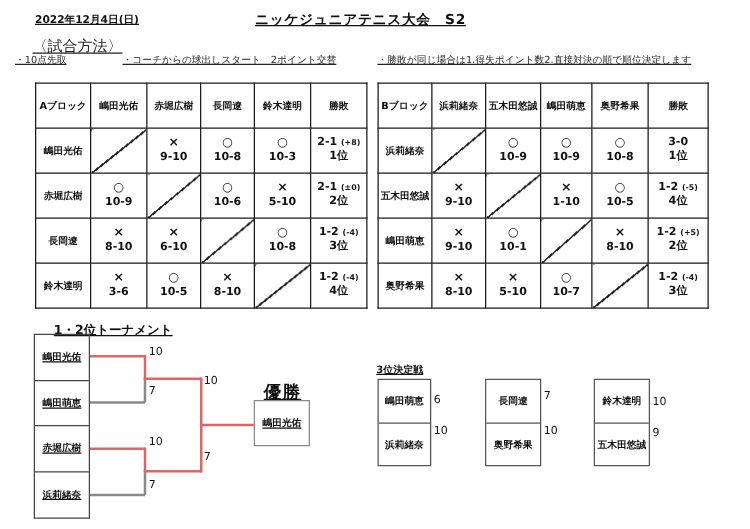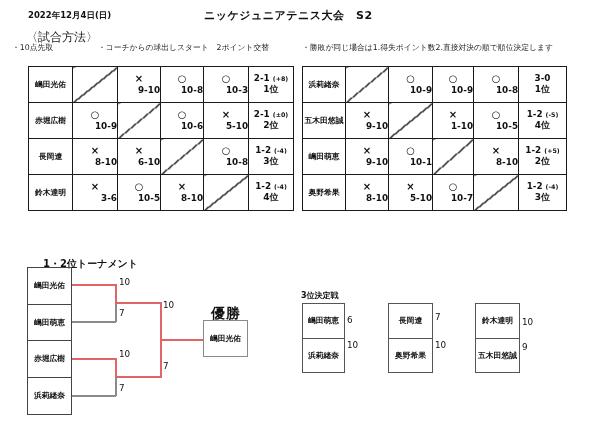--- a/index.html
+++ b/index.html
@@ -1,35 +1,35 @@
 <!DOCTYPE html>
 <html><head>
 <meta charset="utf-8">
 <style>
   html,body{margin:0;padding:0;}
   body{
     width:600px;height:423px;position:relative;background:#ffffff;
     font-family:"DejaVu Sans","Liberation Sans",sans-serif;
     color:#111;-webkit-font-smoothing:antialiased;overflow:hidden;
   }
-  .abs{position:absolute;}
+  .abs{position:absolute;text-decoration:underline;}
   
   .date{left:28px;top:10px;font-size:8.5px;font-weight:bold;}
   .title{left:204px;top:8px;font-size:11px;font-weight:bold;letter-spacing:.5px;}
   .method{left:26px;top:29px;font-size:12px;color:#222;}
   .note{top:42px;font-size:7.8px;color:#222;white-space:nowrap;}
   .note1{left:12px;} .note2{left:98px;} .note3{left:302px;}
   
   table.block{position:absolute;top:66px;border-collapse:collapse;table-layout:fixed;border:1.5px solid #1a1a1a;}
   table.block td{border:1px solid #1a1a1a;text-align:center;vertical-align:middle;padding:0;overflow:hidden;}
   table.block tr{height:36px;}
   td.hd{font-weight:bold;font-size:7.8px;}
   td.pname{font-weight:bold;font-size:7.8px;}
   .mark{font-size:10px;font-weight:bold;line-height:1.15;}
-  .score{font-size:8.8px;font-weight:bold;line-height:1.2;text-align:right;}
+  .score{font-size:8.8px;font-weight:bold;line-height:1.2;}
   .rec{font-size:8.8px;font-weight:bold;line-height:1.25;white-space:nowrap;}
   .diff{font-size:6.3px;font-weight:bold;}
   .rank{font-size:9px;font-weight:bold;line-height:1.3;}
   td.diag{background:linear-gradient(to bottom right,
       transparent calc(50% - .7px), #1a1a1a calc(50% - .7px),
       #1a1a1a calc(50% + .7px), transparent calc(50% + .7px));}
   #tableA{left:28px;}
   #tableB{left:302px;}
   
   .bracket-title{left:43px;top:257px;font-size:10px;font-weight:bold;}
@@ -66,20 +66,28 @@
   <colgroup>
       <col style="width:44px">
       <col style="width:45px">
       <col style="width:43px">
       <col style="width:43px">
       <col style="width:45px">
       <col style="width:45px">
     </colgroup>
   <tbody>
       <tr>
+        <td class="hd">Aブロック</td>
+        <td class="hd">嶋田光佑</td>
+        <td class="hd">赤堀広樹</td>
+        <td class="hd">長岡遼</td>
+        <td class="hd">鈴木達明</td>
+        <td class="hd">勝敗</td>
+      </tr>
+      <tr>
         <td class="pname">嶋田光佑</td>
         <td class="diag"></td>
         <td>
           <div class="mark">×</div>
           <div class="score">9-10</div>
         </td>
         <td>
           <div class="mark">○</div>
           <div class="score">10-8</div>
         </td>
@@ -158,20 +166,28 @@
   <colgroup>
       <col style="width:43px">
       <col style="width:43px">
       <col style="width:44px">
       <col style="width:41px">
       <col style="width:45px">
       <col style="width:48px">
     </colgroup>
   <tbody>
       <tr>
+        <td class="hd">Bブロック</td>
+        <td class="hd">浜莉緒奈</td>
+        <td class="hd">五木田悠誠</td>
+        <td class="hd">嶋田萌恵</td>
+        <td class="hd">奥野希果</td>
+        <td class="hd">勝敗</td>
+      </tr>
+      <tr>
         <td class="pname">浜莉緒奈</td>
         <td class="diag"></td>
         <td>
           <div class="mark">○</div>
           <div class="score">10-9</div>
         </td>
         <td>
           <div class="mark">○</div>
           <div class="score">10-9</div>
         </td>

